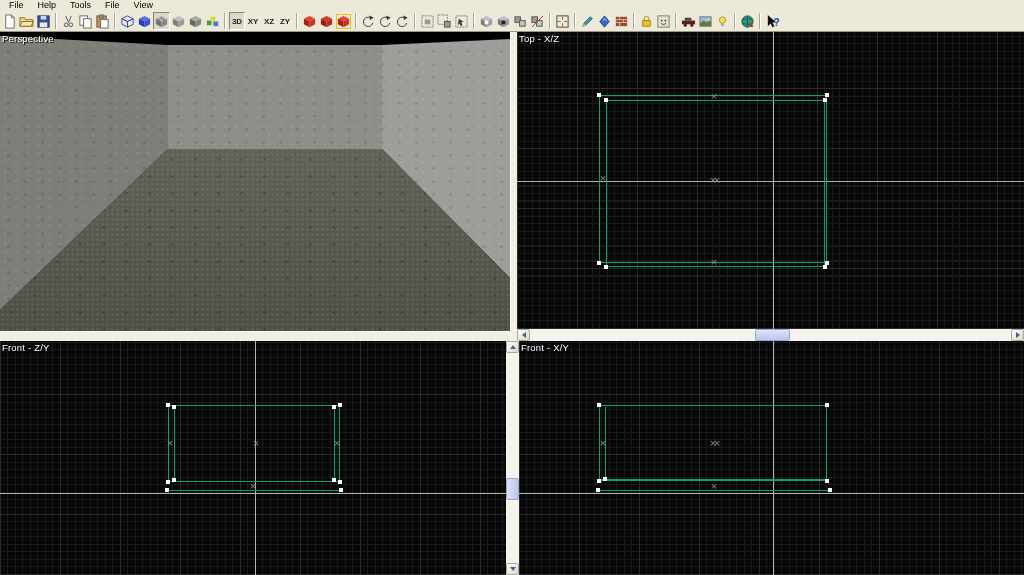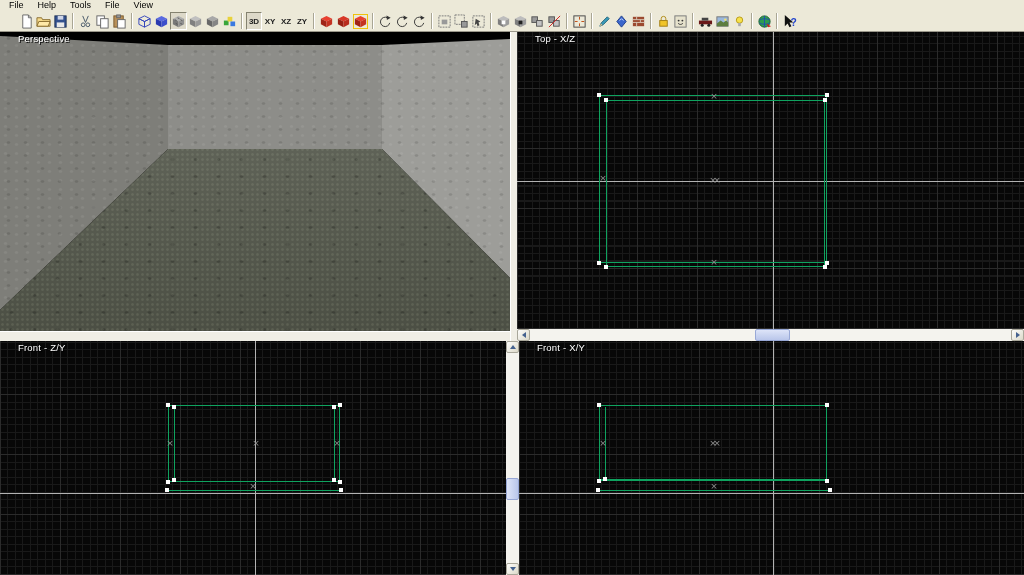--- a/index.html
+++ b/index.html
@@ -12,31 +12,31 @@
   body{font-family:"Liberation Sans",sans-serif;}
   #app{position:relative;width:1024px;height:575px;background:#000;}
 
   
   .menubar{position:absolute;left:0;top:0;width:1024px;height:11px;background:var(--chrome);
     display:flex;align-items:flex-start;font-size:9px;color:#000;padding-left:2px;}
   .menu-item{padding:0 7px;height:11px;line-height:11px;cursor:default;}
 
   
   .toolbar{position:absolute;left:0;top:11px;width:1024px;height:21px;background:var(--chrome);
-    display:flex;align-items:center;padding-left:18px;border-bottom:1px solid #9a978a;}
+    display:flex;align-items:center;padding-left:1px;border-bottom:1px solid #9a978a;}
   .tbtn{width:17px;height:18px;display:inline-flex;align-items:center;justify-content:center;
     border:1px solid transparent;flex:0 0 auto;}
   .tbtn.pressed{border-color:#848270 #ffffff #ffffff #848270;background:#ddd9c9;}
   .tbtn svg{display:block;}
   .tlabel{width:16px;font-size:8px;font-weight:bold;color:#222;}
   .tsep{width:2px;height:16px;margin:0 3px;border-left:1px solid #a9a694;border-right:1px solid #fff;flex:0 0 auto;}
 
   
   .vp{position:absolute;overflow:hidden;}
-  .vplabel{position:absolute;left:18px;top:1px;color:#fff;font-size:9.5px;z-index:30;
+  .vplabel{position:absolute;left:2px;top:1px;color:#fff;font-size:9.5px;z-index:30;
     text-shadow:1px 1px 0 #000;letter-spacing:0.2px;}
 
   
   #vp-persp{left:0;top:32px;width:510px;height:299px;background:#000;}
   .wall{position:absolute;inset:0;}
   .tex-wall{background-image:
     radial-gradient(rgba(255,255,255,0.07) 1px, rgba(255,255,255,0) 2.2px),
     radial-gradient(rgba(0,0,0,0.12) 1px, rgba(0,0,0,0) 2.4px);
     background-size:11px 9px,17px 13px;}
   .tex-floor{background-image:

